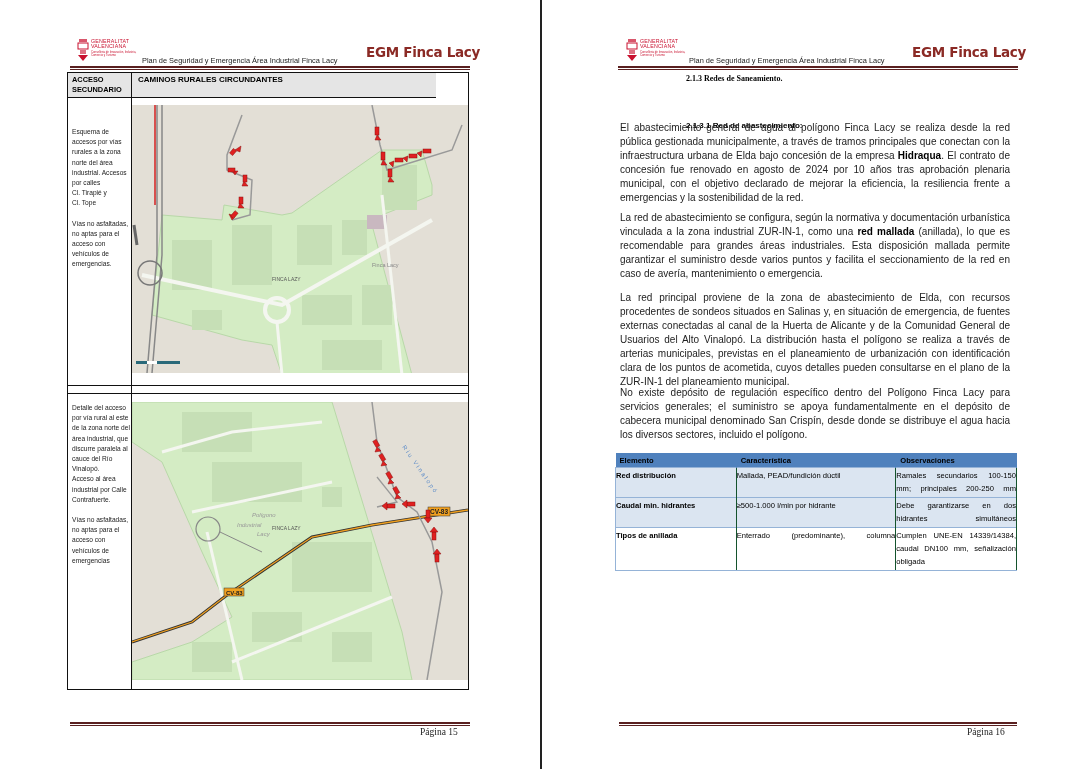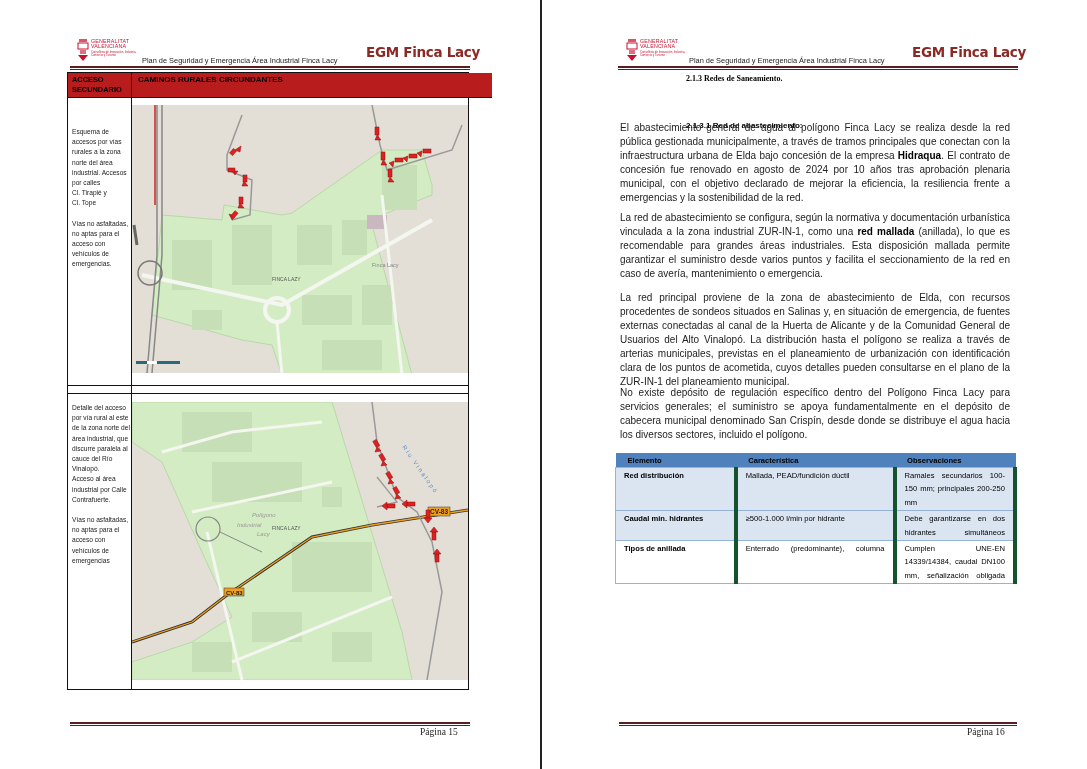--- a/index.html
+++ b/index.html
@@ -14,38 +14,38 @@
   .logo-text { position:absolute; left:14px; top:1px; font-size:5.3px; line-height:5.3px; color:#c8102e; letter-spacing:0.2px; font-family:"Liberation Sans", sans-serif; }
   .logo-sub { position:absolute; left:14px; top:13px; font-size:2.8px; line-height:3px; color:#c8102e; width:46px; }
   .hdr-subtitle { position:absolute; top:56px; font-family:Liberation Sans, sans-serif; font-size:7.4px; color:#222; white-space:nowrap; }
   .hdr-title { position:absolute; top:44px; font-family:"DejaVu Sans", sans-serif; font-weight:bold; font-size:13.5px; color:#8b2a25; white-space:nowrap; letter-spacing:-0.3px; }
   .hdr-rule { position:absolute; top:66px; height:4px; border-top:2.5px solid #5a2020; border-bottom:1px solid #5a2020; box-sizing:border-box; }
   .ftr-rule { position:absolute; top:722px; height:4px; border-top:2.5px solid #5a2020; border-bottom:1px solid #5a2020; box-sizing:border-box; }
   .ftr-page { position:absolute; top:727px; font-family:"Liberation Serif", serif; font-size:9.5px; color:#222; }
 
   
   .acc-table { position:absolute; left:67px; top:72px; width:402px; height:618px; border:1px solid #111; box-sizing:border-box; }
-  .acc-head { position:absolute; left:0; top:0; width:424px; height:24px; background:#b91c1c; border-bottom:1px solid #111; }
+  .acc-head { position:absolute; left:0; top:0; width:368px; height:24px; background:#e5e5e5; border-bottom:1px solid #111; }
   .acc-h1 { position:absolute; left:4px; top:2px; width:58px; font-size:7.4px; font-weight:bold; line-height:10px; }
   .acc-h2 { position:absolute; left:70px; top:2px; font-size:8px; font-weight:bold; }
   .acc-vline { position:absolute; left:63px; top:0; width:1px; height:616px; background:#111; }
   .acc-hline { position:absolute; left:0; width:400px; height:1px; background:#111; }
   .acc-desc { position:absolute; left:4px; width:58px; font-size:6.6px; line-height:10.2px; color:#222; }
   .map { position:absolute; overflow:hidden; background:#e2ddd4; }
   .map svg { display:block; }
 
   
   .sec-h { position:absolute; font-size:8px; font-weight:bold; }
   .para { position:absolute; left:620px; width:390px; font-size:10px; line-height:14px; text-align:justify; color:#222; }
   .para b { color:#000; }
 
   
   .inf-table { position:absolute; left:615px; top:453px; width:402px; border-collapse:collapse; font-size:7.6px; }
-  .inf-table th { background:#4f81bd; color:#000; text-align:left; font-weight:bold; padding:1px 12px; height:12px; border-right:1px solid #4f81bd; }
-  .inf-table td { vertical-align:top; padding:1px 8px; line-height:13.4px; border-top:1px solid #95b3d7; border-right:4px solid #14532d; }
+  .inf-table th { background:#4f81bd; color:#000; text-align:left; font-weight:bold; padding:1px 4px; height:12px; border-right:1px solid #4f81bd; }
+  .inf-table td { vertical-align:top; padding:1px 0; line-height:13.4px; border-top:1px solid #95b3d7; border-right:1px solid #14532d; }
   .inf-table td:first-child { font-weight:bold; border-left:1px solid #95b3d7; }
   .inf-table tr.odd td { background:#dbe5f1; }
   .inf-table tr.even td { background:#ffffff; }
   .inf-table tr:last-child td { border-bottom:1px solid #95b3d7; }
   .just { text-align:justify; text-align-last:justify; }
 </style>
 </head>
 <body>
 
 <div class="page" id="page-left">

